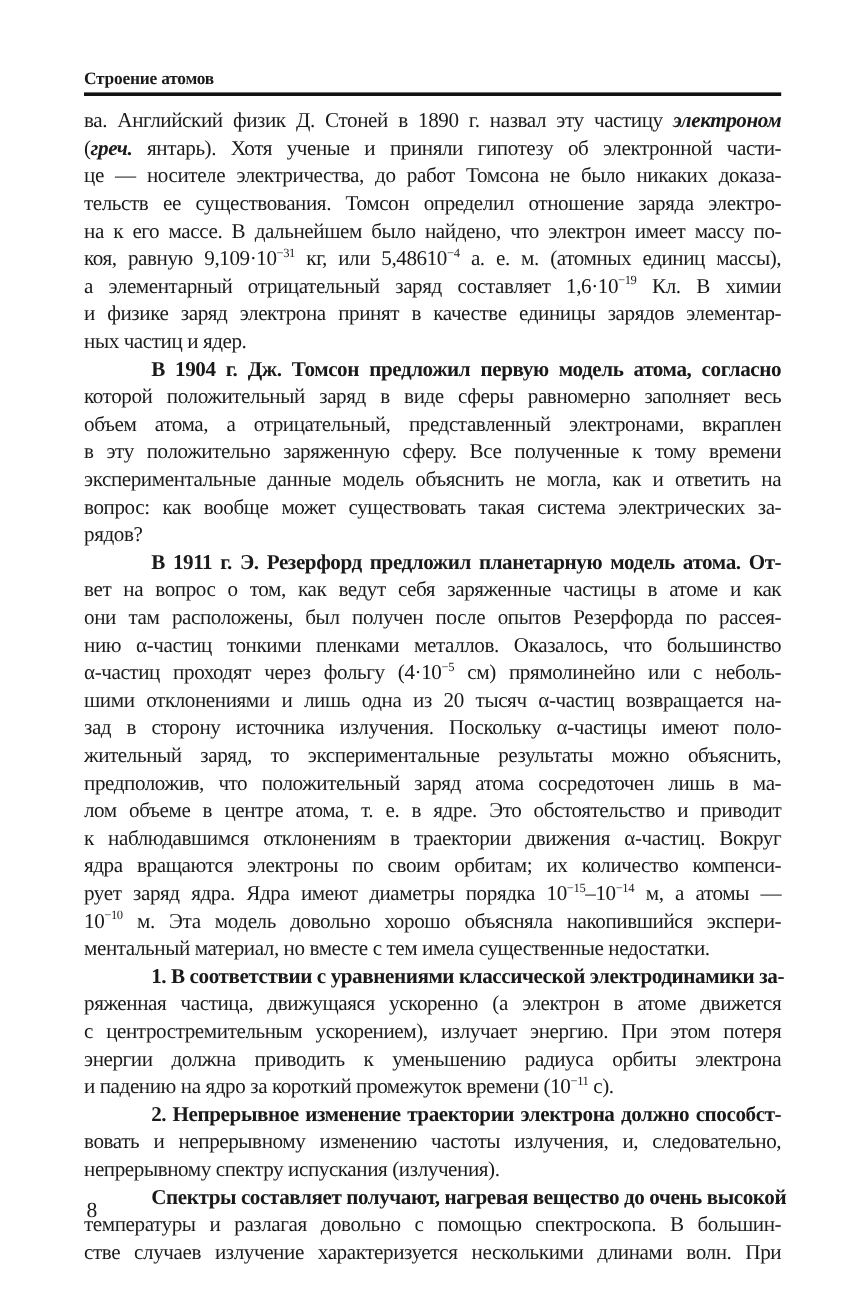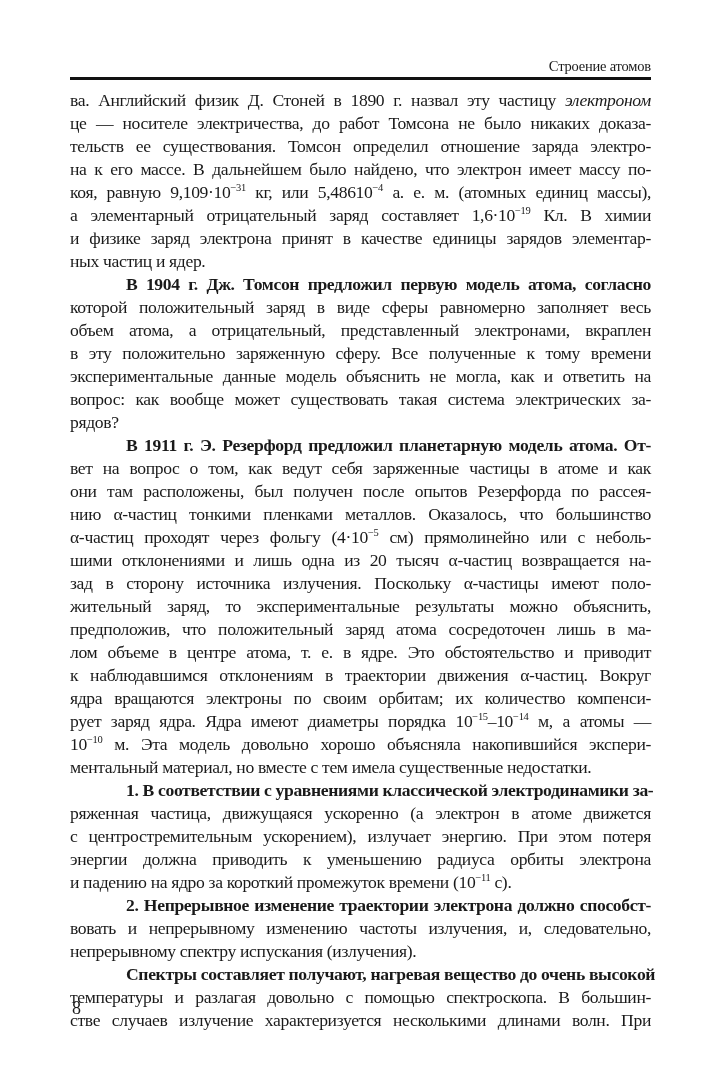--- a/index.html
+++ b/index.html
@@ -2,47 +2,48 @@
 <html><head>
 <meta charset="utf-8">
 <style>
   html, body { margin: 0; padding: 0; background: #ffffff; }
   body {
     width: 721px; height: 1080px; position: relative; overflow: hidden;
     font-family: "Liberation Serif", "DejaVu Serif", serif; color: #1a1a1a;
   }
   .header {
     position: absolute; left: 70px; width: 581px; top: 58px;
-    text-align: right; font-weight: normal; font-size: 14.5px; letter-spacing: -0.2px;
+    text-align: left; font-weight: bold; font-size: 14.5px; letter-spacing: -0.2px;
     font-stretch: condensed;
   }
   .rule {
     position: absolute; left: 70px; width: 581px; top: 77px; height: 2.5px; background: #111;
   }
   .body-text {
     position: absolute; left: 70px; width: 581px; top: 89px;
     font-size: 17.6px; line-height: 23px; letter-spacing: -0.35px;
   }
   .line { display: block; text-align: justify; text-align-last: justify; white-space: nowrap; }
   .line.last { text-align-last: left; }
   .line.indent { padding-left: 56px; font-weight: bold; }
-  em { font-style: italic; }
+  em { font-style: italic; font-weight: bold; }
   sup { font-size: 10.5px; vertical-align: 7px; line-height: 0; margin-top: 28px; }
   .page-number {
     position: absolute; left: 72px; top: 998px; font-size: 18px;
   }
 </style>
 </head>
 <body>
 
 <div class="header">Строение атомов</div>
 <div class="rule"></div>
 
 <div class="body-text" id="body-text">
     <span class="line"><span>ва. Английский физик Д. Стоней в 1890 г. назвал эту частицу </span><em>электроном</em></span>
+    <span class="line"><span>(</span><em>греч.</em><span> янтарь). Хотя ученые и приняли гипотезу об электронной части-</span></span>
     <span class="line"><span>це — носителе электричества, до работ Томсона не было никаких доказа-</span></span>
     <span class="line"><span>тельств ее существования. Томсон определил отношение заряда электро-</span></span>
     <span class="line"><span>на к его массе. В дальнейшем было найдено, что электрон имеет массу по-</span></span>
     <span class="line"><span>коя, равную 9,109·10</span><sup>−31</sup><span> кг, или 5,48610</span><sup>−4</sup><span> а. е. м. (атомных единиц массы),</span></span>
     <span class="line"><span>а элементарный отрицательный заряд составляет 1,6·10</span><sup>−19</sup><span> Кл. В химии</span></span>
     <span class="line"><span>и физике заряд электрона принят в качестве единицы зарядов элементар-</span></span>
     <span class="line last"><span>ных частиц и ядер.</span></span>
     <span class="line indent"><span>В 1904 г. Дж. Томсон предложил первую модель атома, согласно</span></span>
     <span class="line"><span>которой положительный заряд в виде сферы равномерно заполняет весь</span></span>
     <span class="line"><span>объем атома, а отрицательный, представленный электронами, вкраплен</span></span>

